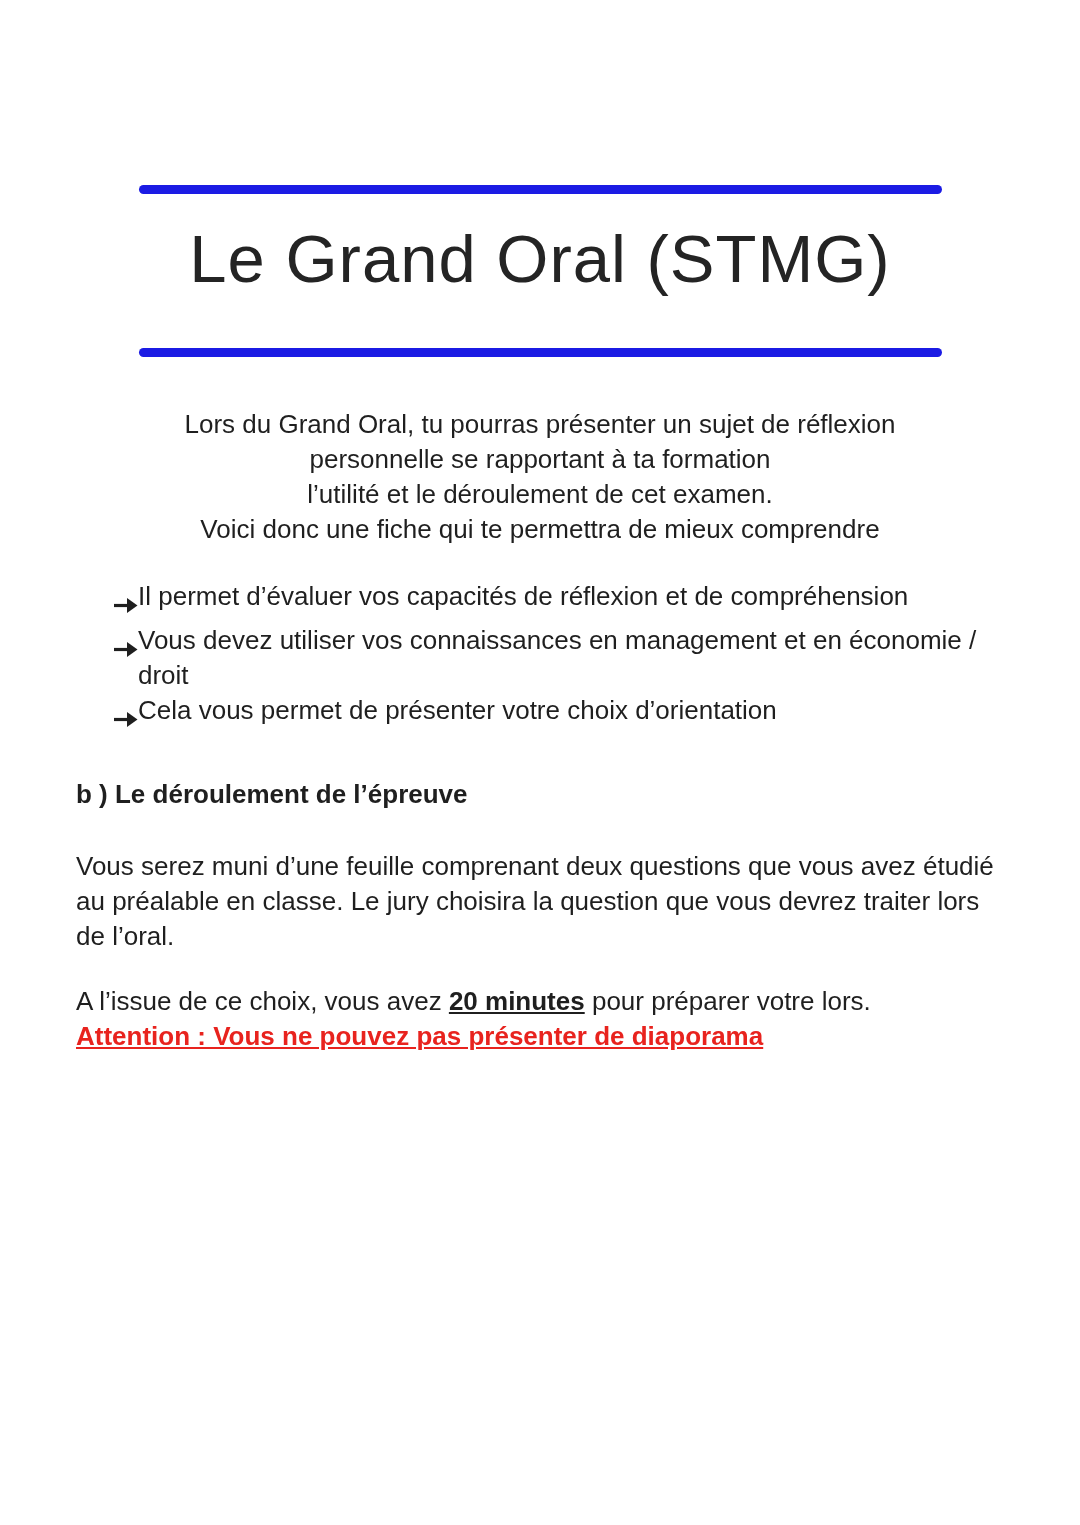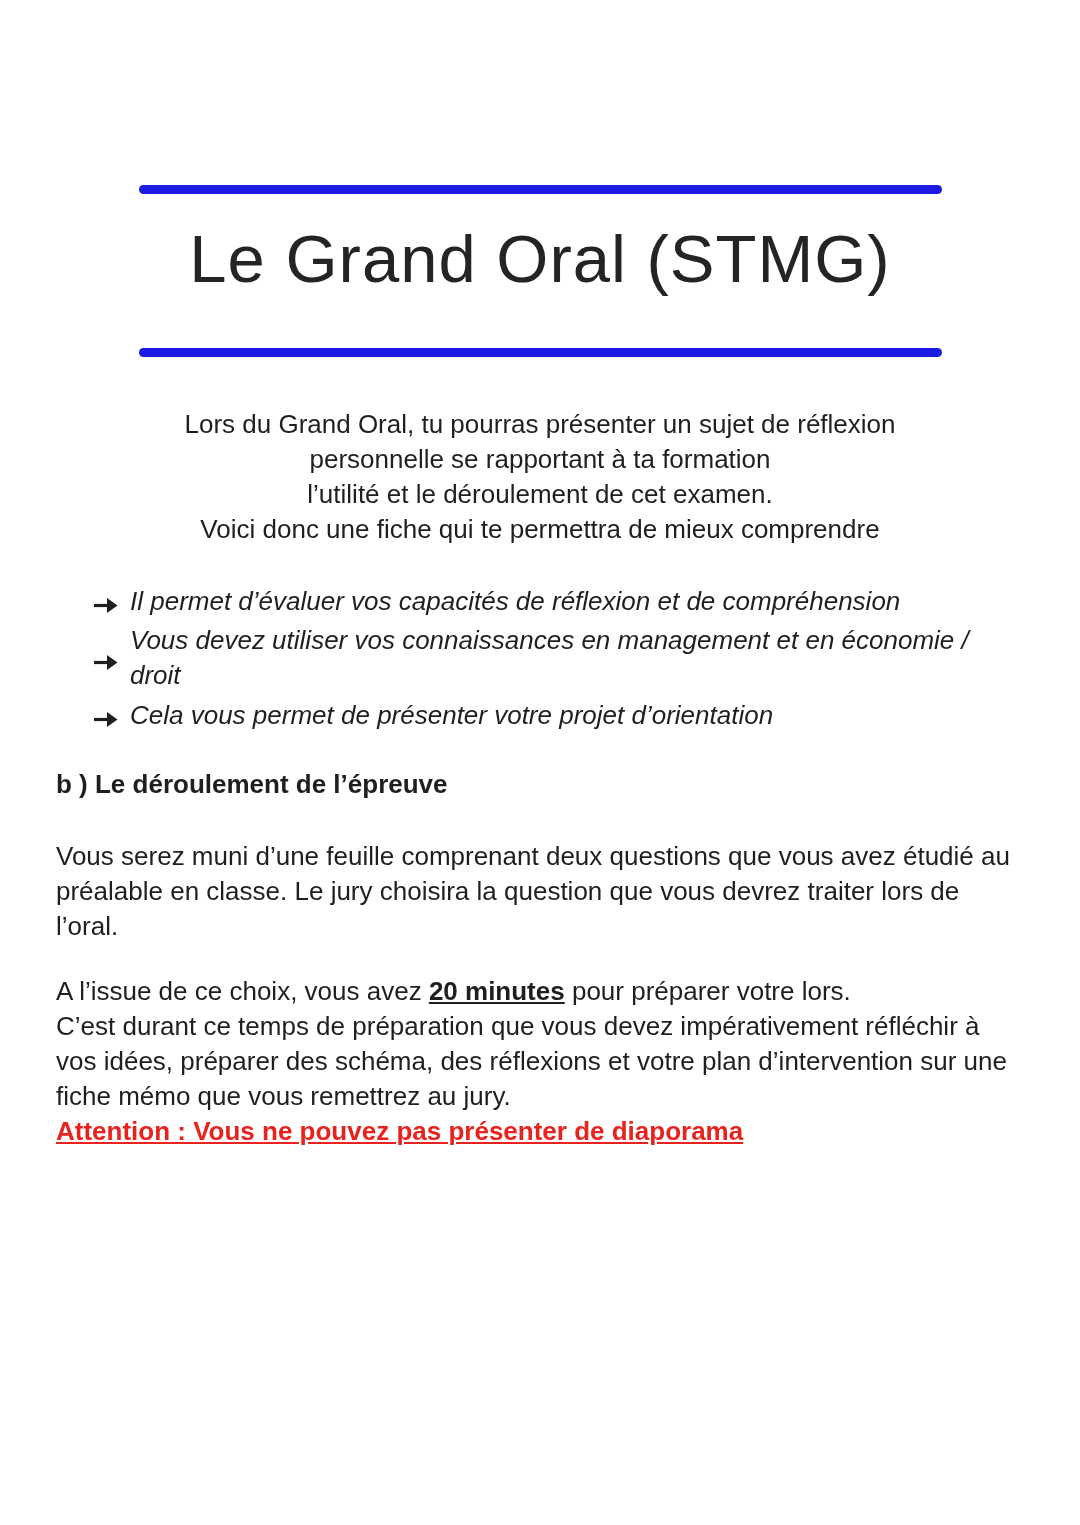--- a/index.html
+++ b/index.html
@@ -31,44 +31,42 @@
   .doc-title{
     text-align:center;
     font-size:67px;
     font-weight:400;
     letter-spacing:1px;
     margin-top:20px;
     line-height:1.35;
     color:#242424;
   }
   .content{
-    padding:0 56px;
+    padding:0 76px;
     font-size:26px;
     line-height:35px;
   }
   .intro{
     margin-top:50px;
     text-align:center;
   }
   .section-heading{
     font-weight:700;
     font-size:26px;
   }
   .heading-a{margin-top:92px;}
-  .heading-b{margin-top:30px;}
+  .heading-b{margin-top:40px;}
   .bullet-list{
     list-style:none;
     margin-top:32px;
     padding-left:38px;
   }
   .bullet-item{
     display:flex;
-    align-items:center;
-    gap:12px;
-    font-style:italic;
+    align-items:flex-start;
   }
   .arrow-icon{
     flex:0 0 auto;
     margin-top:9px;
   }
   .para{margin-top:37px;}
   .para-tight{margin-top:30px;}
   .highlight{
     font-weight:700;
     text-decoration:underline;
@@ -119,28 +117,27 @@
         </span>
         <span>Vous devez utiliser vos connaissances en management et en économie / droit</span>
       </li>
       <li class="bullet-item">
         <span class="arrow-icon">
           <svg width="24" height="17" viewBox="0 0 24 17">
               <path d="M0 8.5 H15" stroke="#1f1f1f" stroke-width="3.2"></path>
               <path d="M13 1 L23.5 8.5 L13 16 Z" fill="#1f1f1f"></path>
             </svg>
         </span>
-        <span>Cela vous permet de présenter votre projet d’orientation</span>
+        <span>Cela vous permet de présenter votre choix d’orientation</span>
       </li>
     </ul>
 
     <h2 class="section-heading heading-b">b ) Le déroulement de l’épreuve</h2>
 
     <p class="para">Vous serez muni d’une feuille comprenant deux questions que vous avez étudié au préalable en classe. Le jury choisira la question que vous devrez traiter lors de l’oral.</p>
 
     <p class="para-tight"><span>A l’issue de ce choix, vous avez </span><span class="highlight">20 minutes</span><span> pour préparer votre lors.</span></p>
 
-    <p>C’est durant ce temps de préparation que vous devez impérativement réfléchir à vos idées, préparer des schéma, des réflexions et votre plan d’intervention sur une fiche mémo que vous remettrez au jury.</p>
 
     <p class="warning">Attention : Vous ne pouvez pas présenter de diaporama</p>
 
   </div>
 </div>
 
 </body></html>

